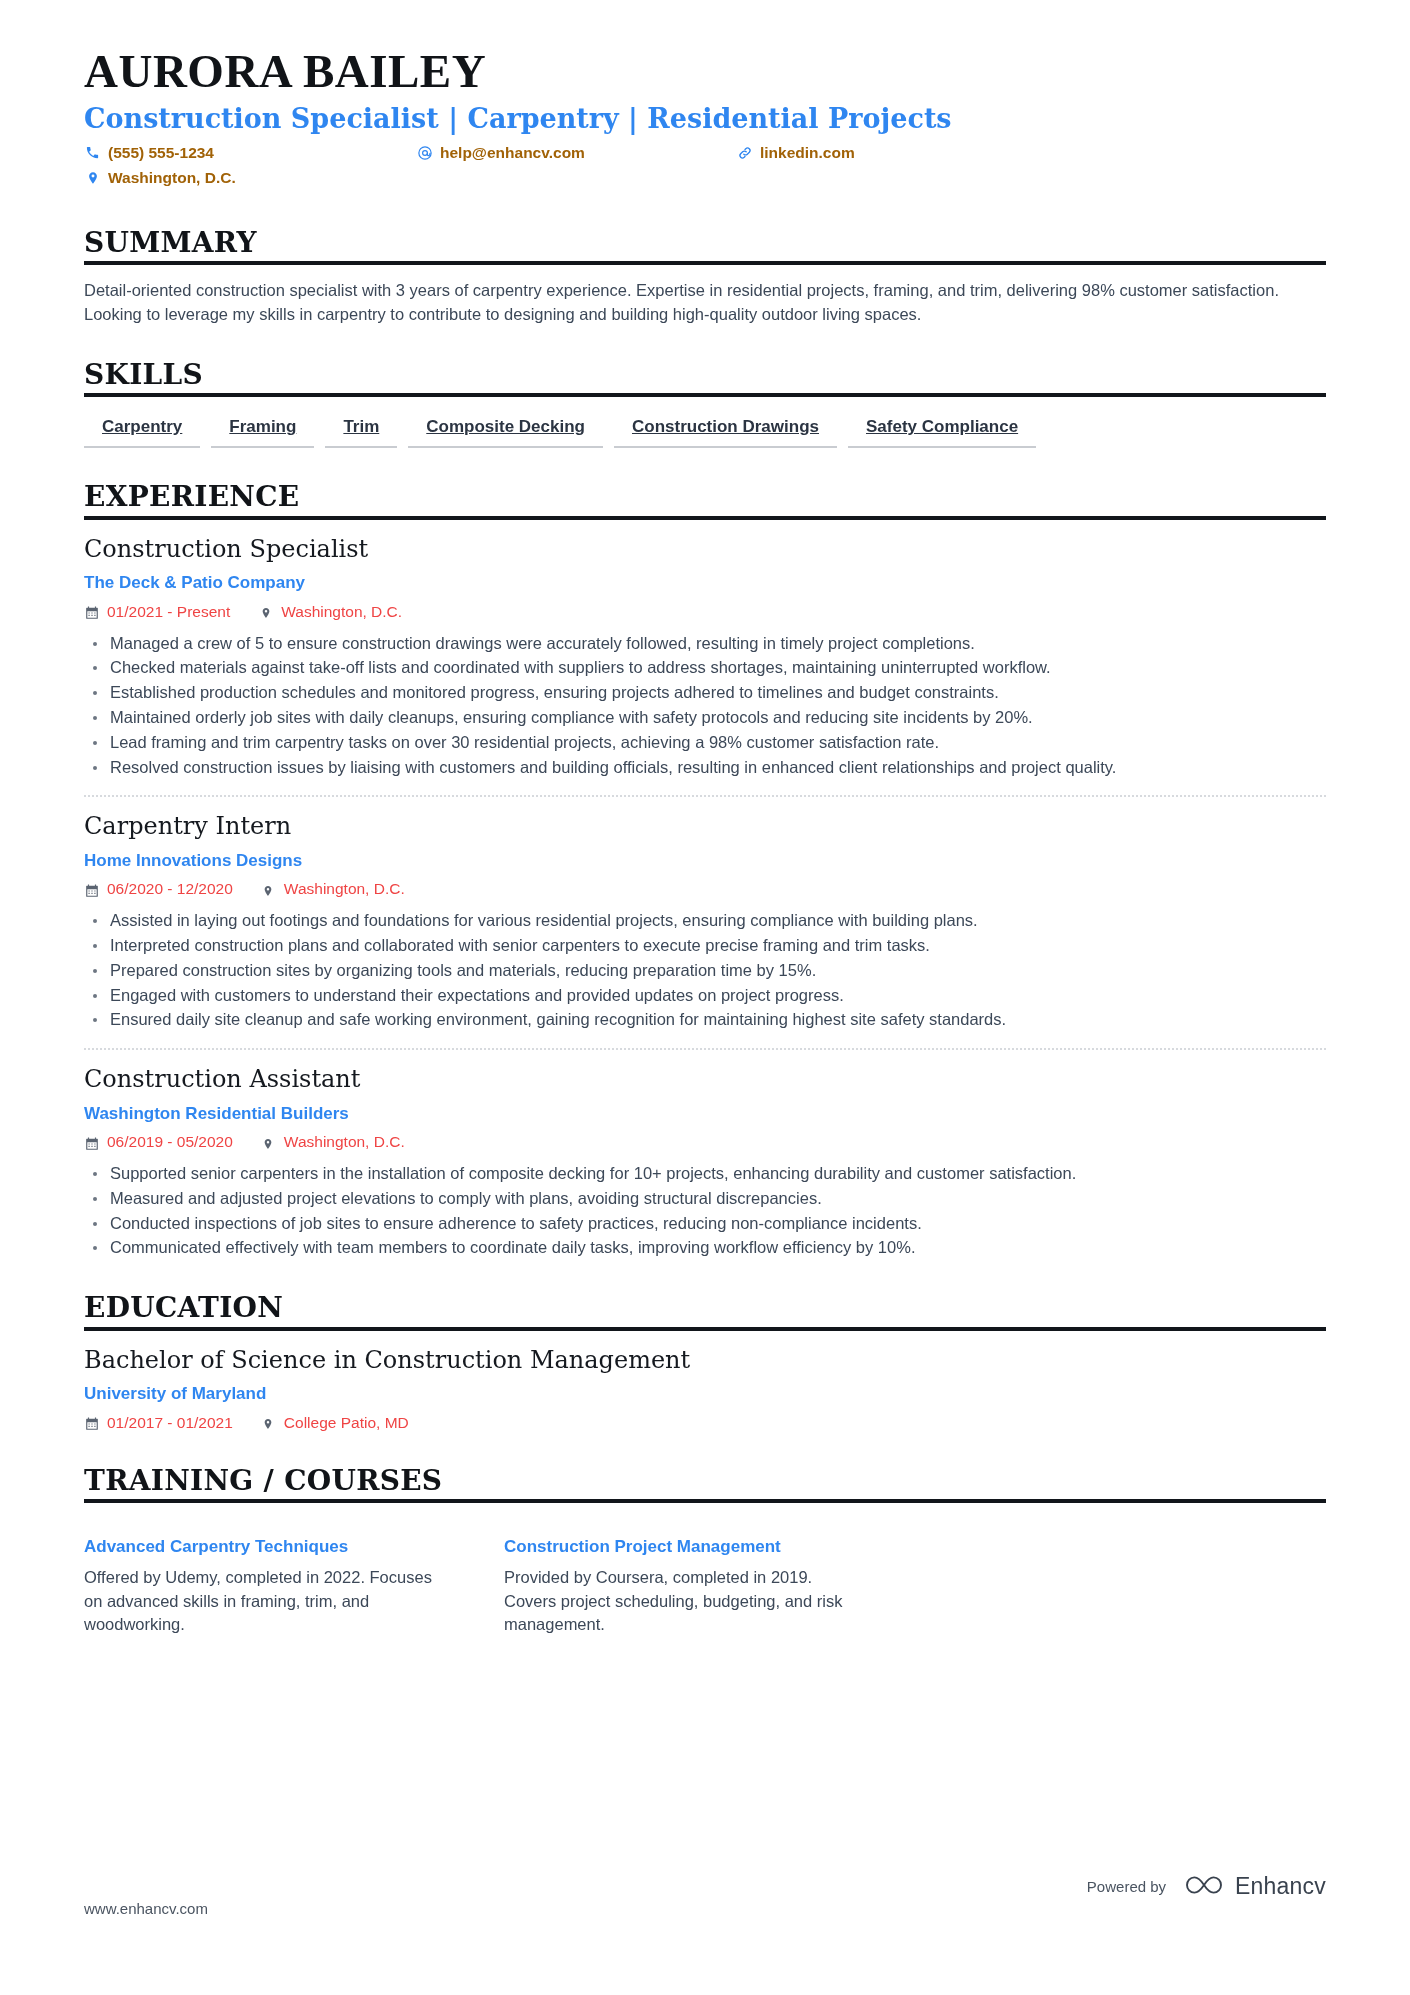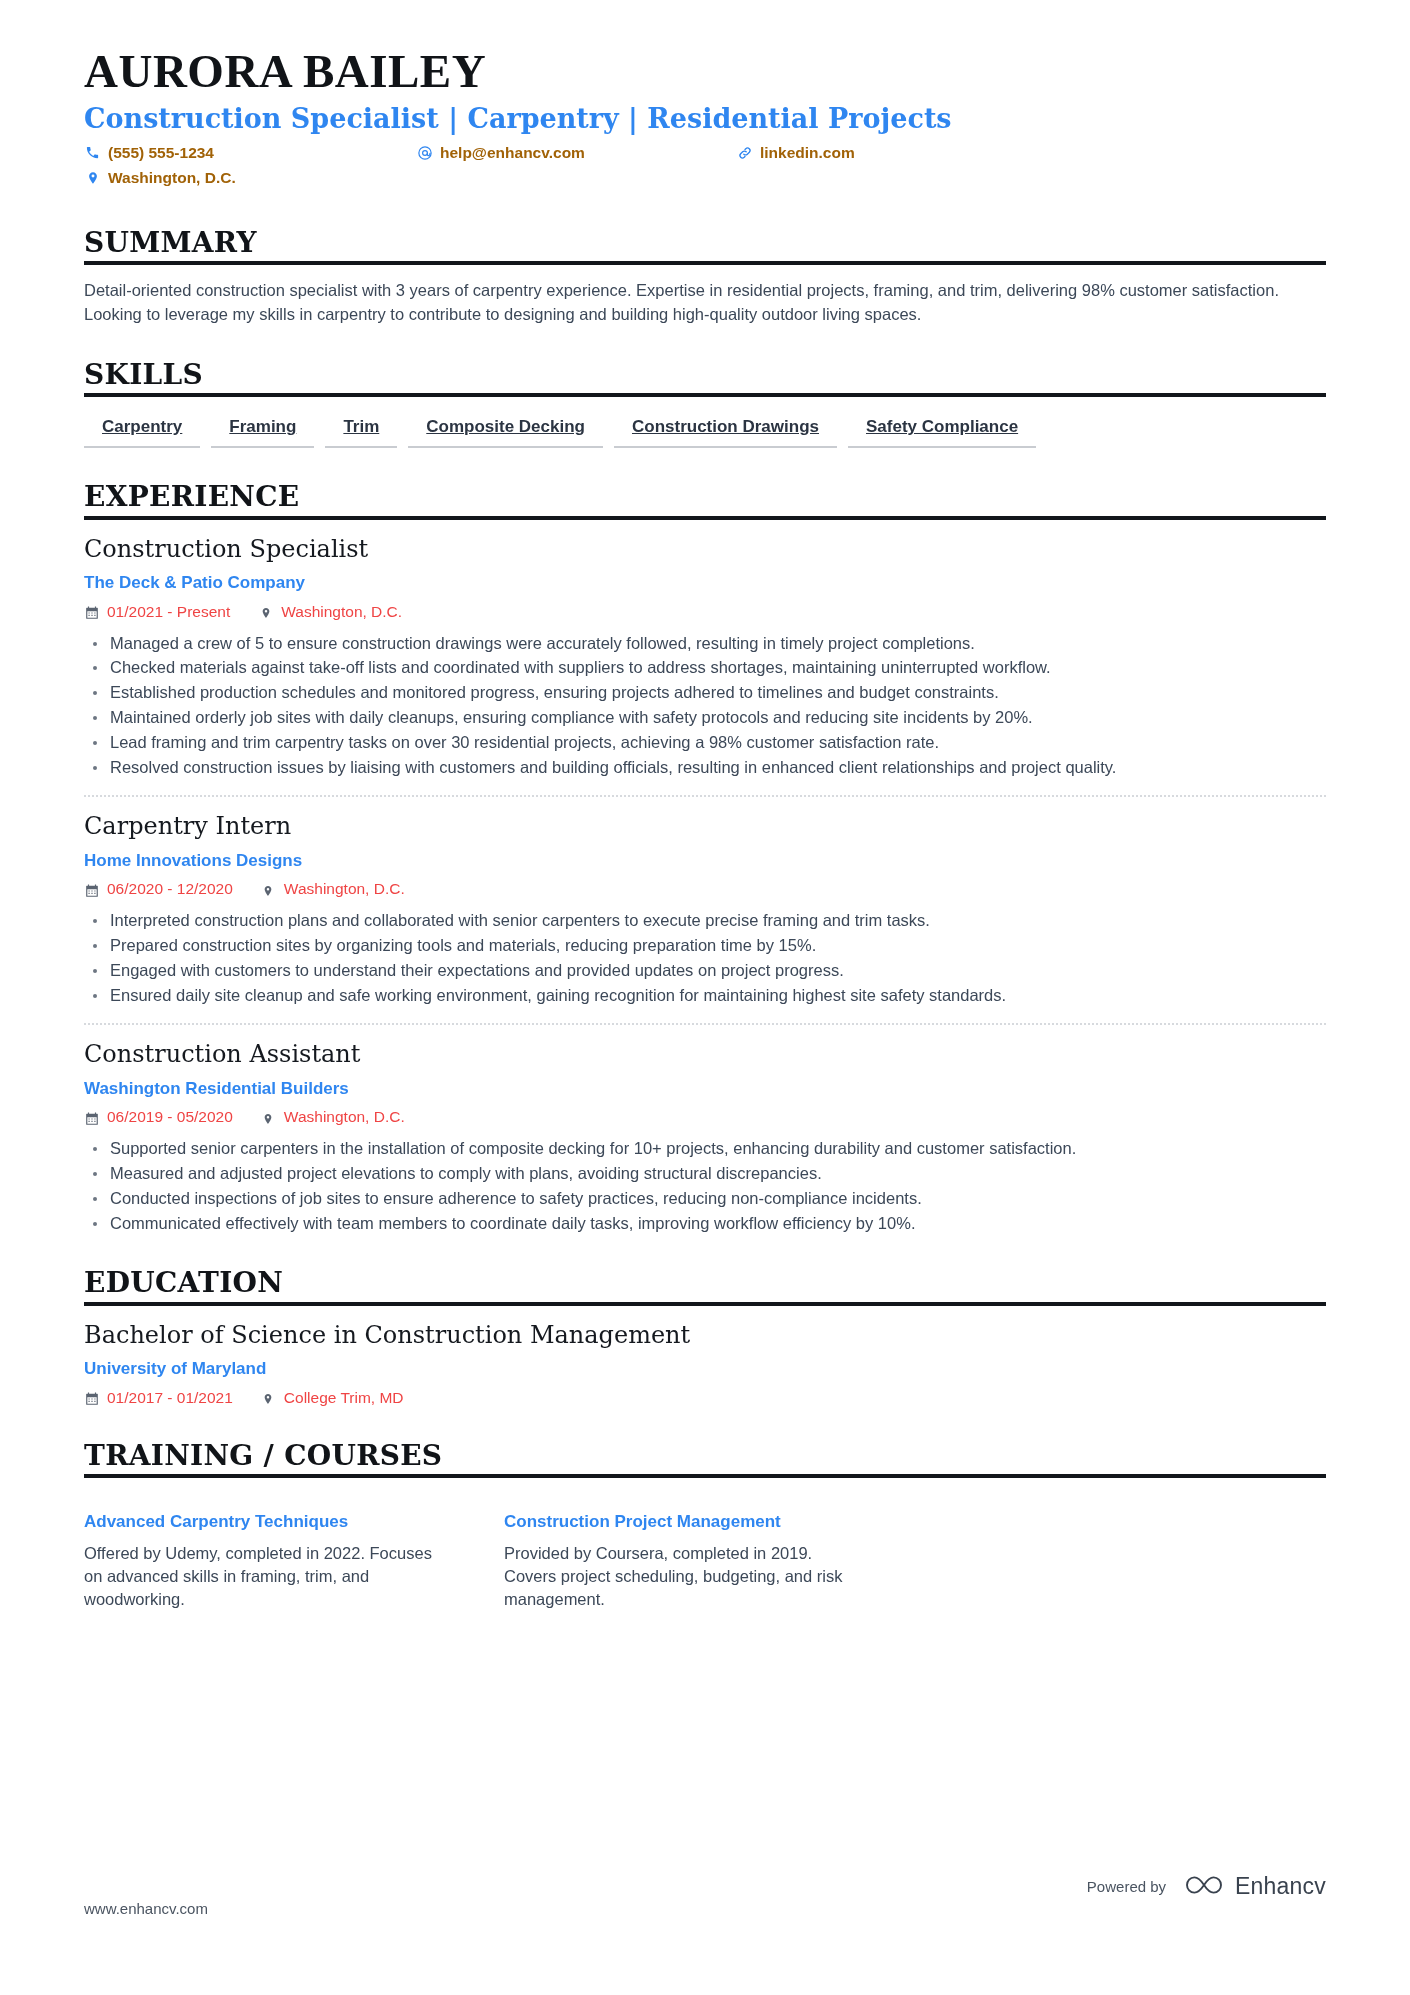--- a/index.html
+++ b/index.html
@@ -377,20 +377,21 @@
           <div class="meta-item">
             <span class="ico">
               <svg width="12" height="14" viewBox="0 0 24 24" fill="#5b6471">
                 <path d="M12 2C8.3 2 5.3 5 5.3 8.7c0 5 6.7 13.3 6.7 13.3s6.7-8.3 6.7-13.3C18.7 5 15.7 2 12 2zm0 9.2a2.5 2.5 0 1 1 0-5 2.5 2.5 0 0 1 0 5z"></path>
               </svg>
             </span>
             <span>Washington, D.C.</span>
           </div>
         </div>
         <ul class="bullets">
+          <li>Assisted in laying out footings and foundations for various residential projects, ensuring compliance with building plans.</li>
           <li>Interpreted construction plans and collaborated with senior carpenters to execute precise framing and trim tasks.</li>
           <li>Prepared construction sites by organizing tools and materials, reducing preparation time by 15%.</li>
           <li>Engaged with customers to understand their expectations and provided updates on project progress.</li>
           <li>Ensured daily site cleanup and safe working environment, gaining recognition for maintaining highest site safety standards.</li>
         </ul>
       </div>
 
       <div class="entry-divider"></div>
 
       <div class="entry">
@@ -438,21 +439,21 @@
               </svg>
             </span>
             <span>01/2017 - 01/2021</span>
           </div>
           <div class="meta-item">
             <span class="ico">
               <svg width="12" height="14" viewBox="0 0 24 24" fill="#5b6471">
                 <path d="M12 2C8.3 2 5.3 5 5.3 8.7c0 5 6.7 13.3 6.7 13.3s6.7-8.3 6.7-13.3C18.7 5 15.7 2 12 2zm0 9.2a2.5 2.5 0 1 1 0-5 2.5 2.5 0 0 1 0 5z"></path>
               </svg>
             </span>
-            <span>College Trim, MD</span>
+            <span>College Patio, MD</span>
           </div>
         </div>
       </div>
     </div>
 
     <div class="section">
       <div class="sec-title">TRAINING / COURSES</div>
       <div class="sec-rule"></div>
 
       <div class="courses">

